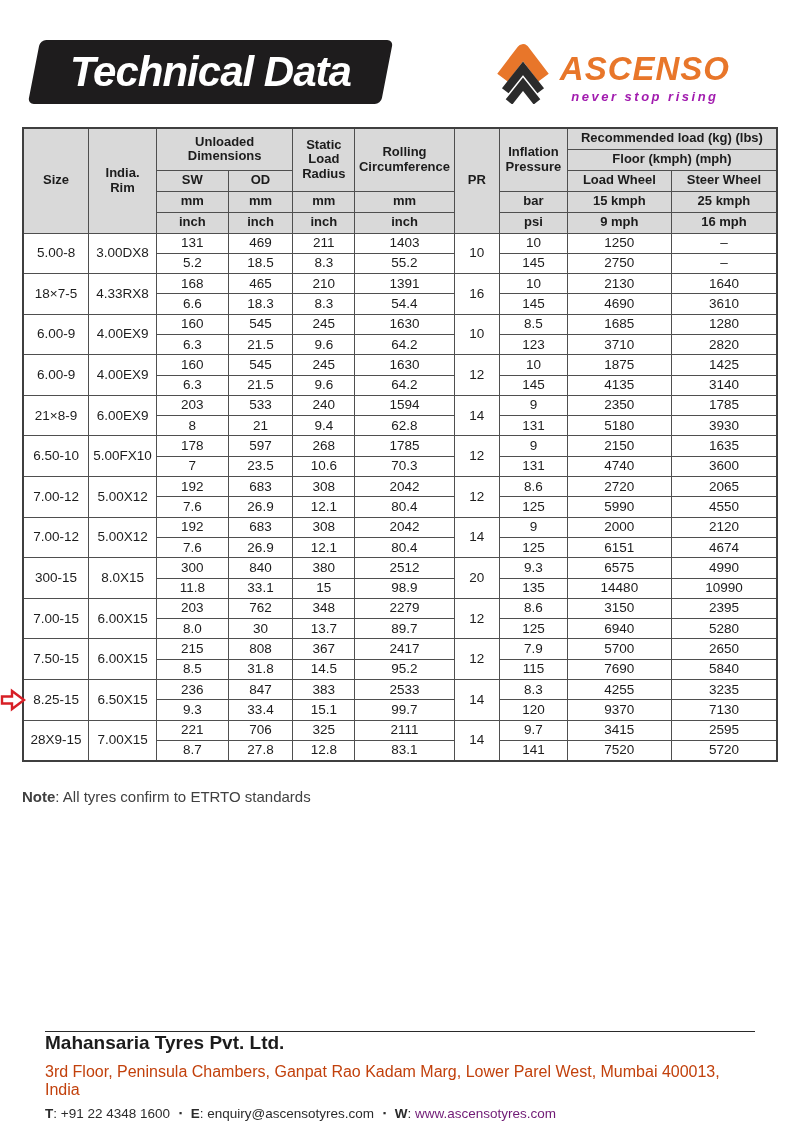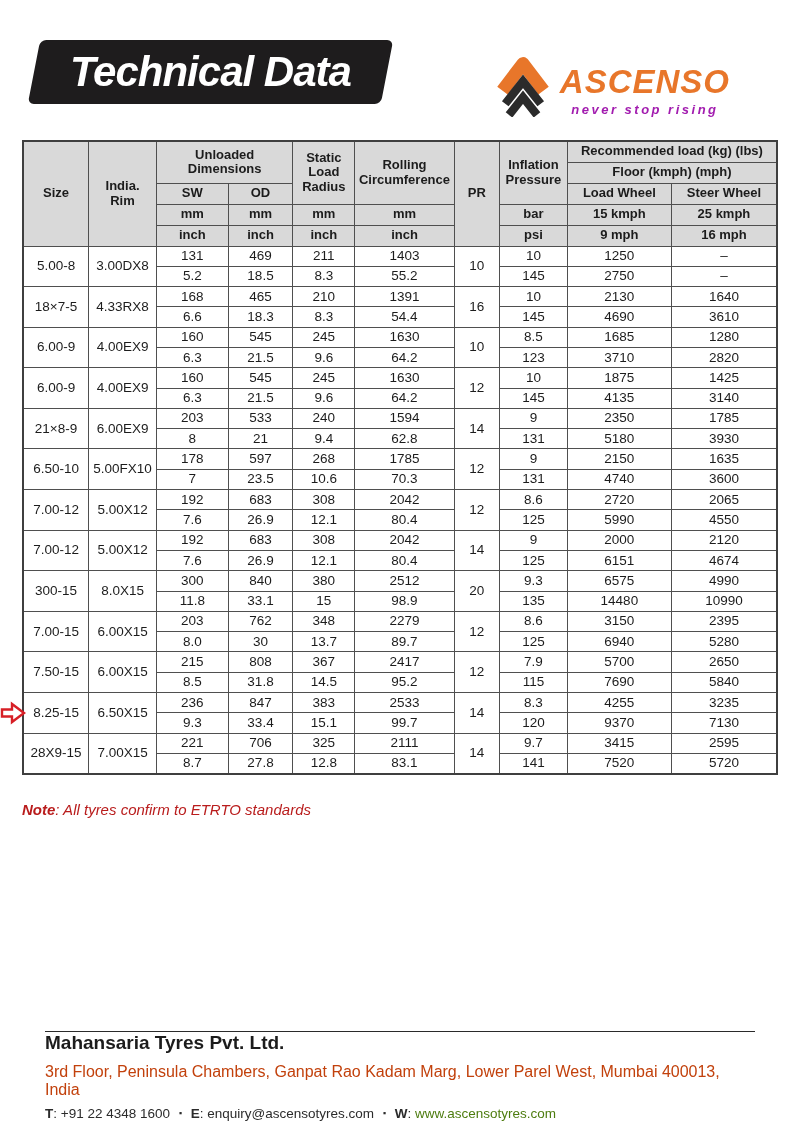--- a/index.html
+++ b/index.html
@@ -29,21 +29,21 @@
   .title-text {
     display:inline-block;
     transform:skewX(11deg);
     font-style:italic;
     font-weight:bold;
     font-size:42px;
     letter-spacing:-1px;
     color:#ffffff;
     white-space:nowrap;
   }
-  .logo { display:flex; align-items:flex-start; gap:9px; margin-top:15px; }
+  .logo { display:flex; align-items:flex-start; gap:9px; margin-top:2px; }
   .logo-icon svg { width:56px; height:62px; display:block; }
   .logo-right { display:flex; flex-direction:column; align-items:center; }
   .brand {
     font-size:33px; font-weight:800; font-style:italic;
     color:#E8762A; letter-spacing:1px; line-height:1; margin-top:10px;
     white-space:nowrap;
   }
   .tagline {
     font-size:13px; font-weight:600; font-style:italic;
     color:#a21caf; letter-spacing:2.5px; margin-top:4px; white-space:nowrap;
@@ -75,31 +75,31 @@
     height:20.3px;
     line-height:1.05;
   }
   td.pointed { position:relative; }
   .row-arrow {
     position:absolute; left:-24px; top:50%;
     transform:translateY(-50%);
     width:26px; height:24px; display:block;
   }
   
-  .note { margin:26px 4px 0 22px; font-size:15px; color:#b91c1c;font-style:italic; }
+  .note { margin:26px 4px 0 22px; font-size:15px; color:#404040; }
   .note b { font-weight:bold; }
   
   .footer { position:absolute; left:45px; top:1031px; width:710px; }
   .rule { border-top:1.6px solid #2a2a2a; height:0; }
   .company { font-size:19px; font-weight:bold; color:#1c1c1c; }
   .address { font-size:16px; margin-top:9px; color:#c2410c; }
   .contact { font-size:13.5px; margin-top:7px; color:#2b2b2b; }
   .contact b { font-weight:bold; }
   .contact .sep { font-size:9px; vertical-align:2px; margin:0 5px; }
-  .web { color:#4d7c0f; }
+  .web { color:#701a75; }
 </style>
 </head>
 <body>
 
 <div class="page">
 
   <div class="top">
     <div class="title-box">
       <span class="title-text">Technical Data</span>
     </div>

